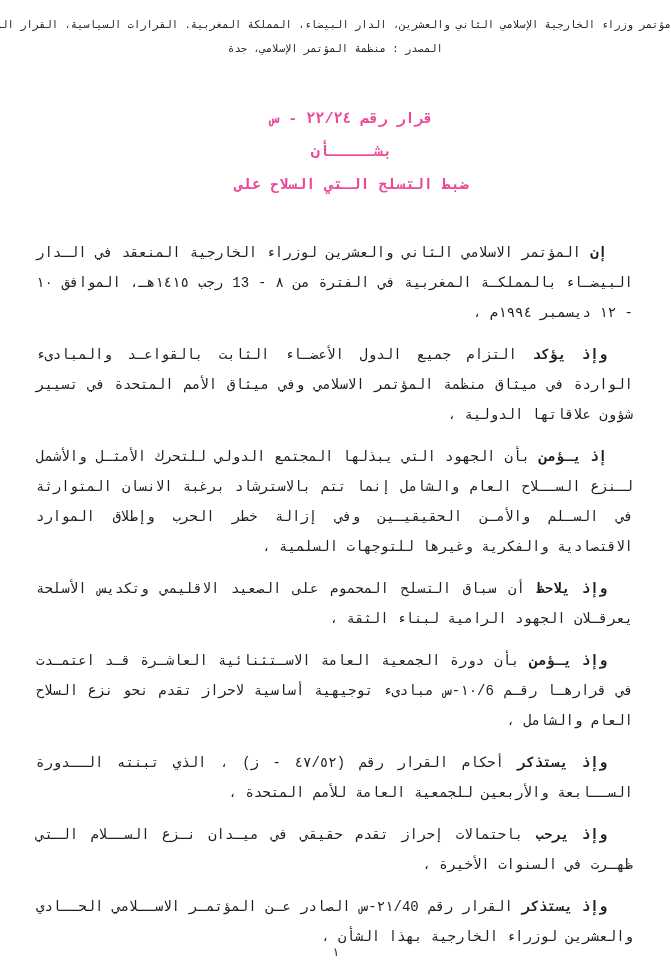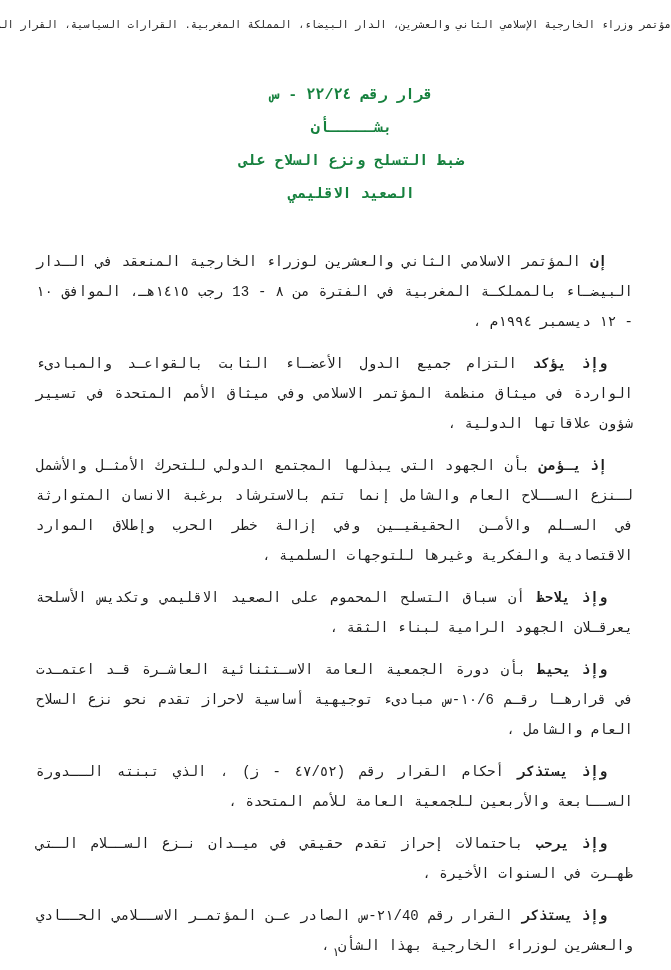--- a/index.html
+++ b/index.html
@@ -23,21 +23,21 @@
     color: #262626;
     letter-spacing: 0px;
   }
   .source-header .src-line { white-space: nowrap; }
   .title-block {
     margin-top: 42px;
     text-align: center;
     font-size: 15px;
     line-height: 33px;
     font-weight: bold;
-    color: #15803d;
+    color: #ec4899;
     margin-left: 32px;
   }
   .title-block .t-line1 { font-weight: bold; letter-spacing: 0.5px; }
   .body-text {
     margin: 36px 38px 0 36px;
     font-size: 14px;
     line-height: 30px;
     text-align: justify;
     color: #1d1d1d;
   }
@@ -56,35 +56,35 @@
     color: #222222;
   }
 </style>
 </head>
 <body>
 
 <div class="page">
 
   <div class="source-header">
     <div class="src-line">مؤتمر وزراء الخارجية الإسلامي الثاني والعشرين، الدار البيضاء، المملكة المغربية. القرارات السياسية، القرار الرقم ٢٤/٢٢-س</div>
+    <div class="src-line">المصدر :  منظمة المؤتمر الإسلامي، جدة</div>
   </div>
 
   <div class="title-block">
     <div class="t-line1">قرار رقم ٢٢/٢٤ - س</div>
     <div>بشـــــأن</div>
-    <div>ضبط التسلح ونزع السلاح على</div>
-    <div>الصعيد الاقليمي</div>
+    <div>ضبط التسلح الـتي السلاح على</div>
   </div>
 
   <div class="body-text">
     <p><strong>إن</strong><span> المؤتمر الاسلامي الثاني والعشرين لوزراء الخارجية المنعقد في الـدار البيضـاء بالمملكـة المغربية في الفترة من ٨ - 13 رجب ١٤١٥هـ، الموافق ١٠ - ١٢ ديسمبر ١٩٩٤م ،</span></p>
     <p><strong>وإذ يؤكد</strong><span> التزام جميع الدول الأعضـاء الثابت بالقواعـد والمبادىء الواردة في ميثاق منظمة المؤتمر الاسلامي وفي ميثاق الأمم المتحدة في تسيير شؤون علاقاتها الدولية ،</span></p>
     <p><strong>إذ يـؤمن</strong><span> بأن الجهود التي يبذلها المجتمع الدولي للتحرك الأمثـل والأشمل لـنزع الســلاح العام والشامل إنما تتم بالاسترشاد برغبة الانسان المتوارثة في السـلم والأمـن الحقيقيـين وفي إزالة خطر الحرب وإطلاق الموارد الاقتصادية والفكرية وغيرها للتوجهات السلمية ،</span></p>
     <p><strong>وإذ يلاحظ</strong><span> أن سباق التسلح المحموم على الصعيد الاقليمي وتكديس الأسلحة يعرقـلان الجهود الرامية لبناء الثقة ،</span></p>
-    <p><strong>وإذ يحيط</strong><span> بأن دورة الجمعية العامة الاسـتثنائية العاشـرة قـد اعتمـدت في قرارهـا رقـم ١٠/6-س مبادىء توجيهية أساسية لاحراز تقدم نحو نزع السلاح العام والشامل ،</span></p>
+    <p><strong>وإذ يـؤمن</strong><span> بأن دورة الجمعية العامة الاسـتثنائية العاشـرة قـد اعتمـدت في قرارهـا رقـم ١٠/6-س مبادىء توجيهية أساسية لاحراز تقدم نحو نزع السلاح العام والشامل ،</span></p>
     <p><strong>وإذ يستذكر</strong><span> أحكام القرار رقم (٤٧/٥٢ - ز) ، الذي تبنته الــدورة الســابعة والأربعين للجمعية العامة للأمم المتحدة ،</span></p>
     <p><strong>وإذ يرحب</strong><span> باحتمالات إحراز تقدم حقيقي في ميـدان نـزع الســلام الـتي ظهـرت في السنوات الأخيرة ،</span></p>
     <p><strong>وإذ يستذكر</strong><span> القرار رقم ٢١/40-س الصادر عـن المؤتمـر الاســلامي الحــادي والعشرين لوزراء الخارجية بهذا الشأن ،</span></p>
   </div>
 
   <div class="page-number">١</div>
 
 </div>
 
 </body></html>

